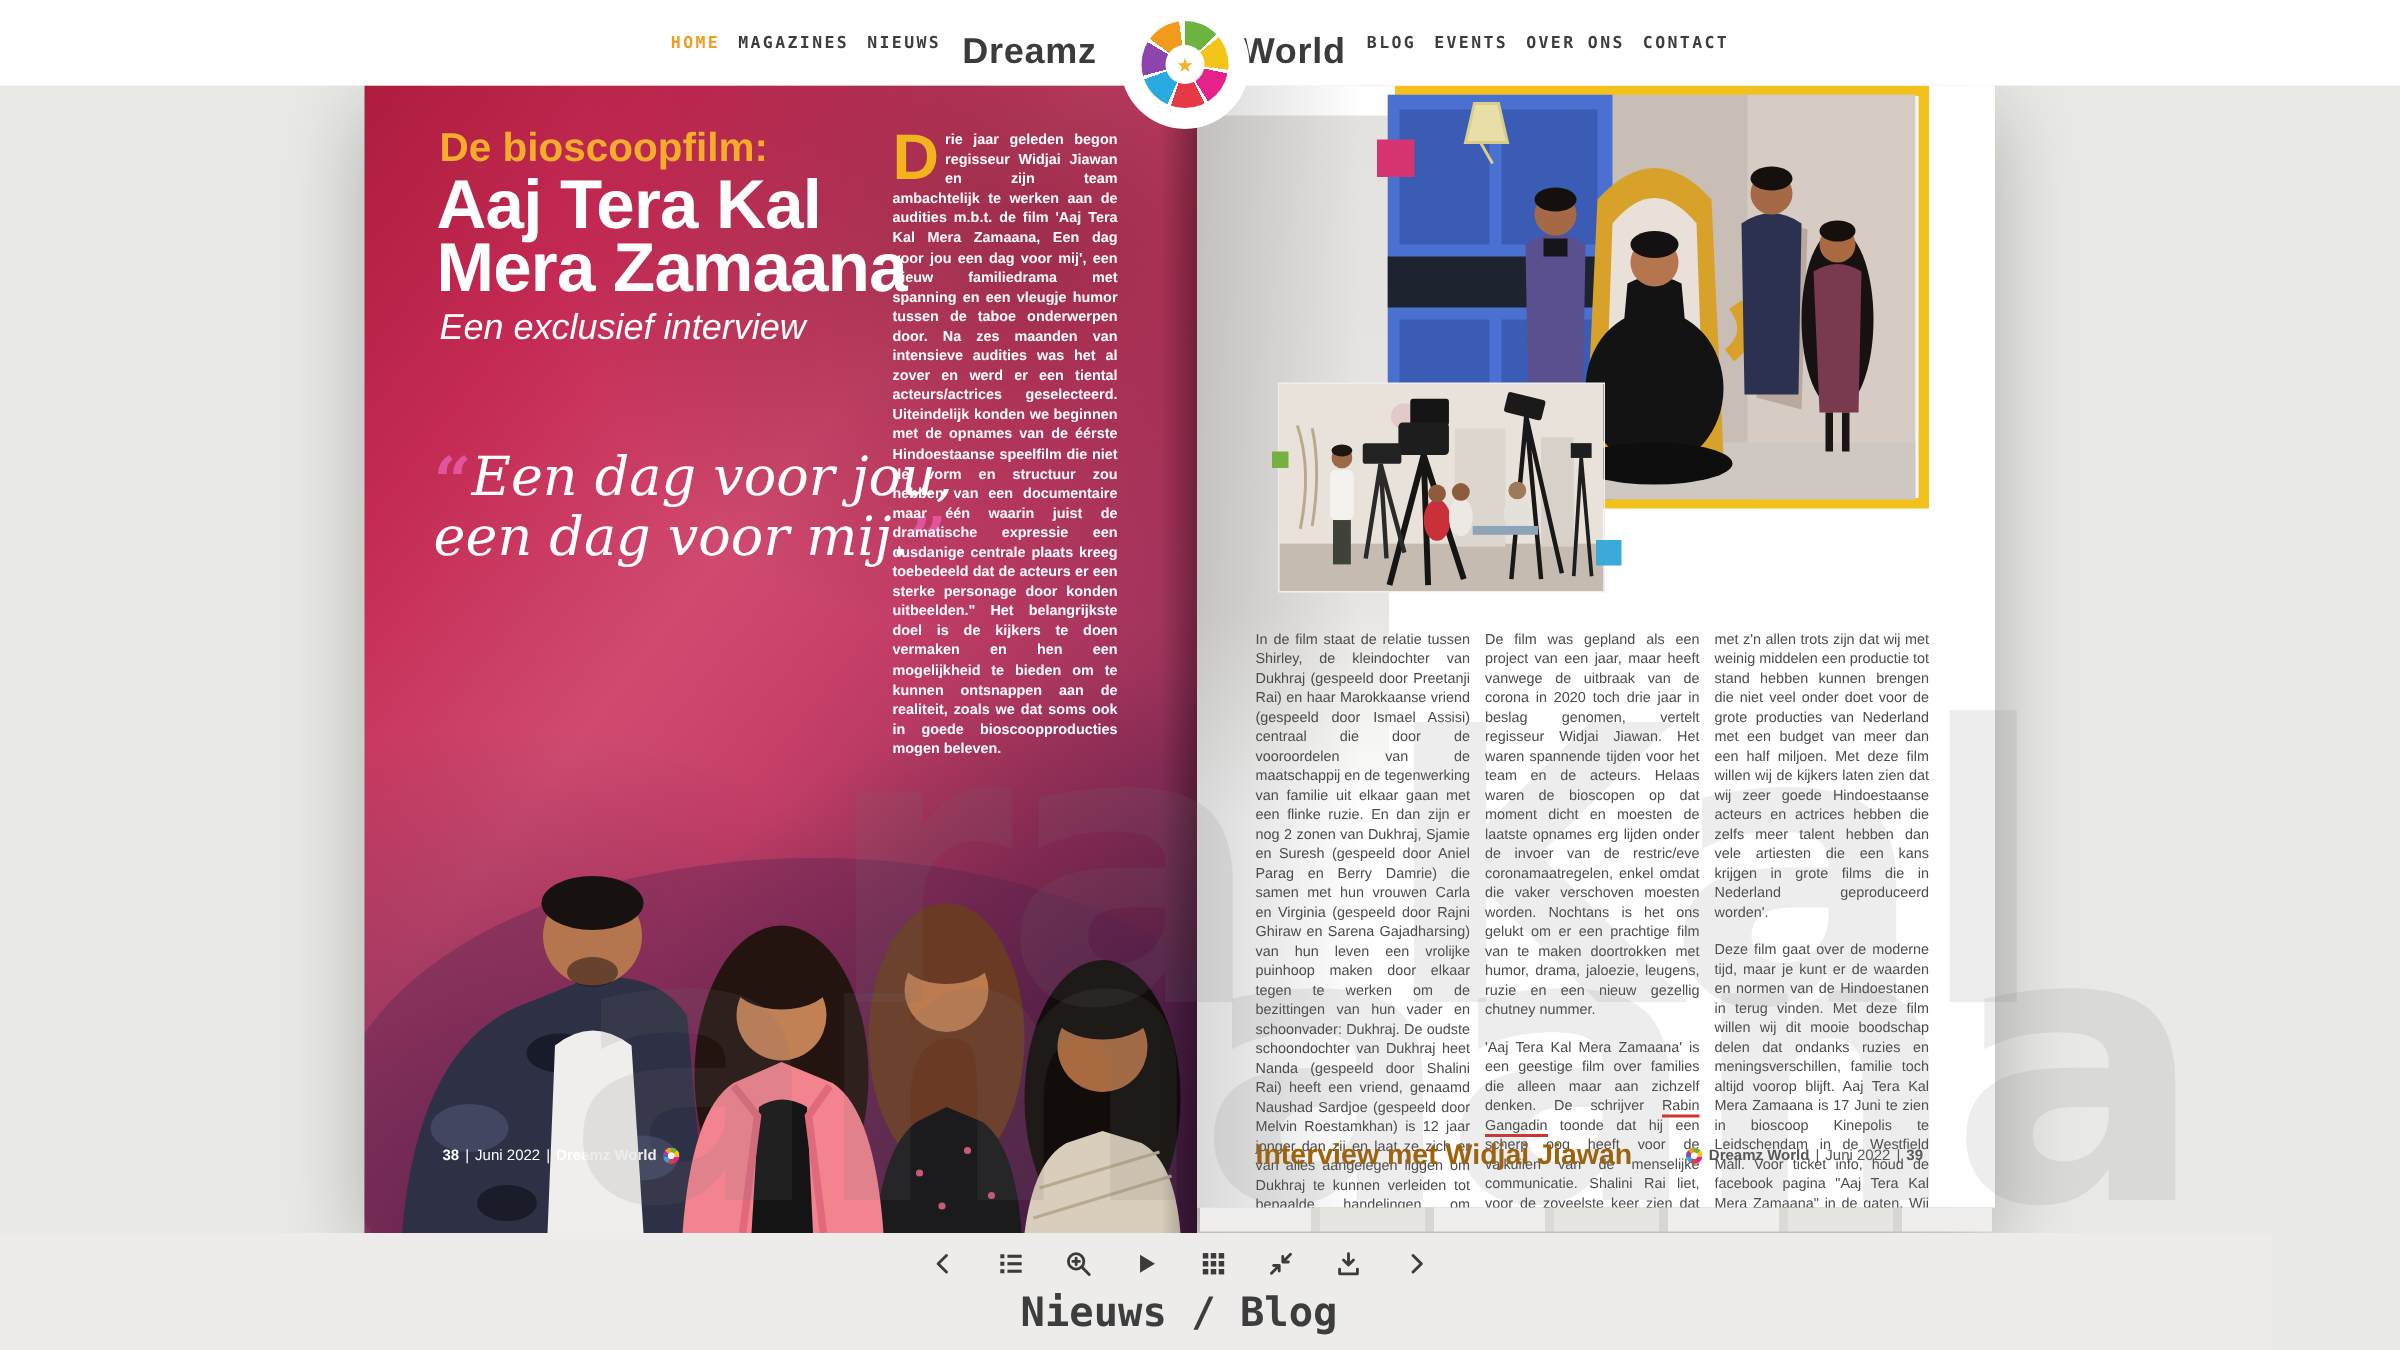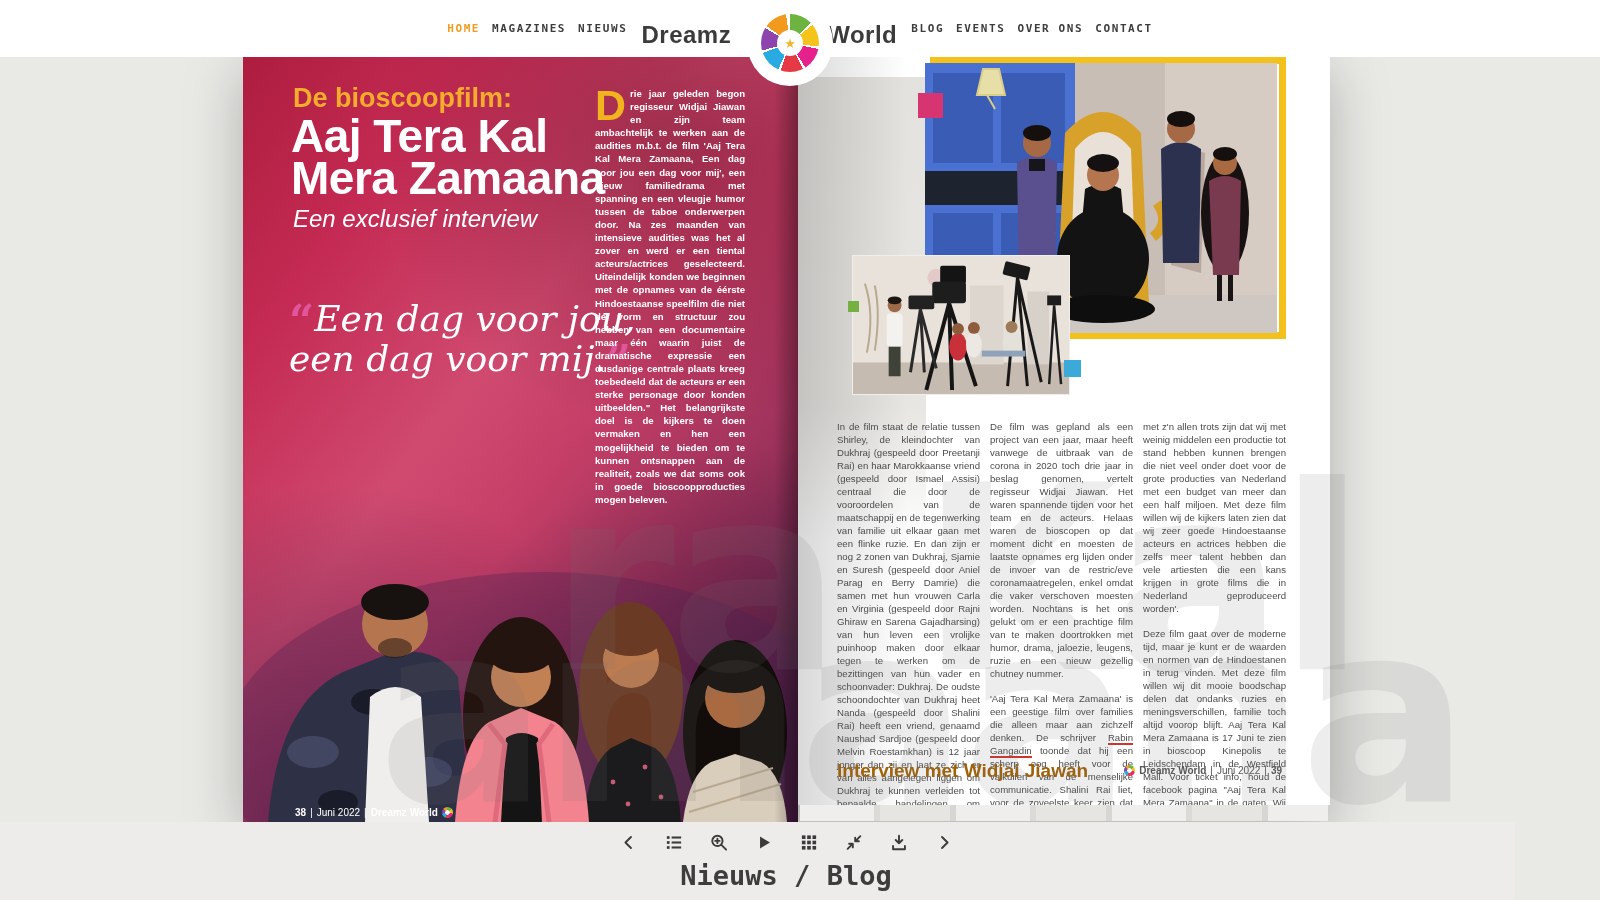--- a/index.html
+++ b/index.html
@@ -47,21 +47,21 @@
                line-height:42px; letter-spacing:-0.5px; }
   .lp-sub    { position:absolute; left:50px; top:146px; font-size:24px; font-style:italic; font-weight:300;
                color:#ffffff; line-height:32px; }
   .lp-quote  { position:absolute; left:46px; top:242px; width:350px; font-family:"DejaVu Serif", serif;
                font-style:italic; font-size:36px; color:#ffffff; line-height:40px; }
   .qmark { color:#e0559b; font-size:44px; font-style:normal; font-weight:bold; line-height:0; vertical-align:-6px; }
   .lp-intro { position:absolute; left:352px; top:30px; width:150px; font-size:9.6px; line-height:13.1px;
               color:#ffffff; text-align:justify; font-weight:600; }
   .dropcap { float:left; font-size:43px; line-height:33px; font-weight:800; color:#f2b41e; margin:2px 4px 0 0; }
   .lp-footer { position:absolute; left:52px; top:708px; font-size:10px; color:#ffffff;
-               display:flex; align-items:center; gap:4px;margin-top:42px; }
+               display:flex; align-items:center; gap:4px; }
   .lp-footer b, .rp-footer b { font-weight:bold; }
   .people-svg { position:absolute; left:0; bottom:0; width:555px; height:450px; }
 
   .right-page { position:absolute; left:555px; top:0; width:532px; height:748px; background:#ffffff;
                 overflow:hidden; cursor:pointer; }
   .rp-fold { position:absolute; left:0; top:0; bottom:0; width:110px;
              background:linear-gradient(to right, rgba(0,0,0,0.15), rgba(0,0,0,0)); }
   .rp-grayblock { position:absolute; left:0; top:20px; width:128px; height:470px;
              background:linear-gradient(180deg,#e3e2df 0%,#e7e6e3 70%,rgba(231,230,227,0) 100%); }
   .yellow-frame { position:absolute; left:132px; top:0; width:356px; height:282px;

